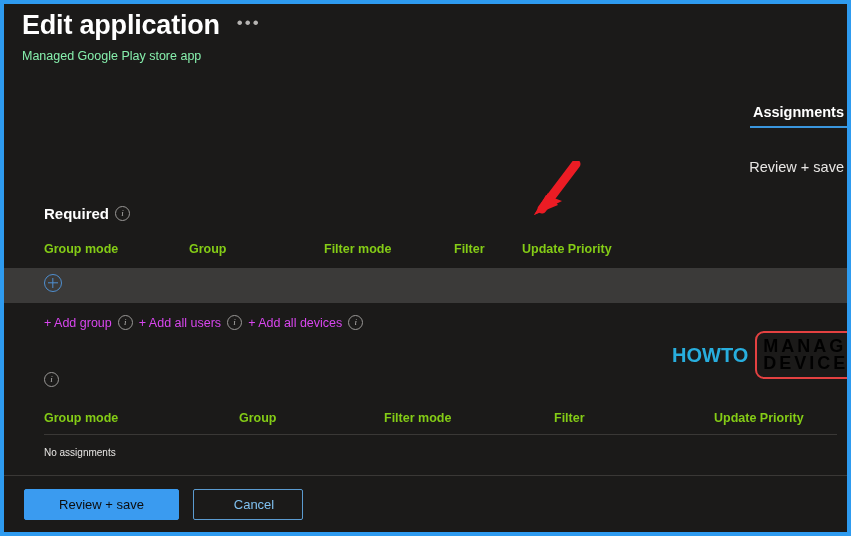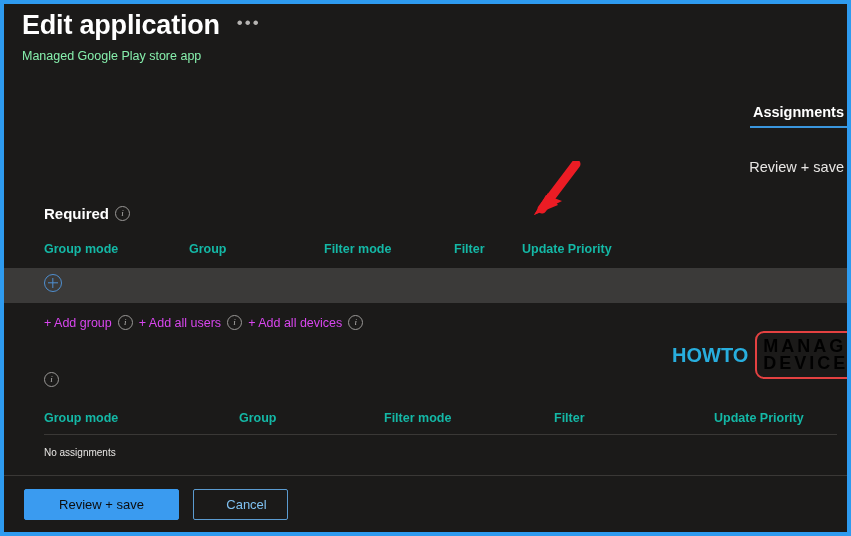--- a/index.html
+++ b/index.html
@@ -117,21 +117,21 @@
   
   .tbl {
     width: 100%;
     border-collapse: collapse;
     table-layout: fixed;
   }
   .tbl th {
     text-align: left;
     font-size: 12.5px;
     font-weight: bold;
-    color: #14b8a6;
+    color: #84cc16;
     padding: 6px 0 9px 0;
   }
   .tbl td {
     font-size: 12.5px;
     padding: 9px 0;
     color: #e8e6e4;
   }
   .tbl.required-tbl tr.data-row {
     background: #3b3a39;
   }
@@ -225,21 +225,21 @@
   }
   .btn-primary {
     background: #3a9bf0;
     color: #0d0d0d;
     border: 1px solid #3a9bf0;
   }
   .btn-secondary {
     background: transparent;
     color: #7fc0f0;
     border: 1px solid #5b9bd0;
-    width: 95px;
+    width: 110px;
     padding-left: 12px;
   }
 
   
   .watermark {
     position: absolute;
     left: 668px;
     top: 322px;
     width: 158px;
     height: 58px;

